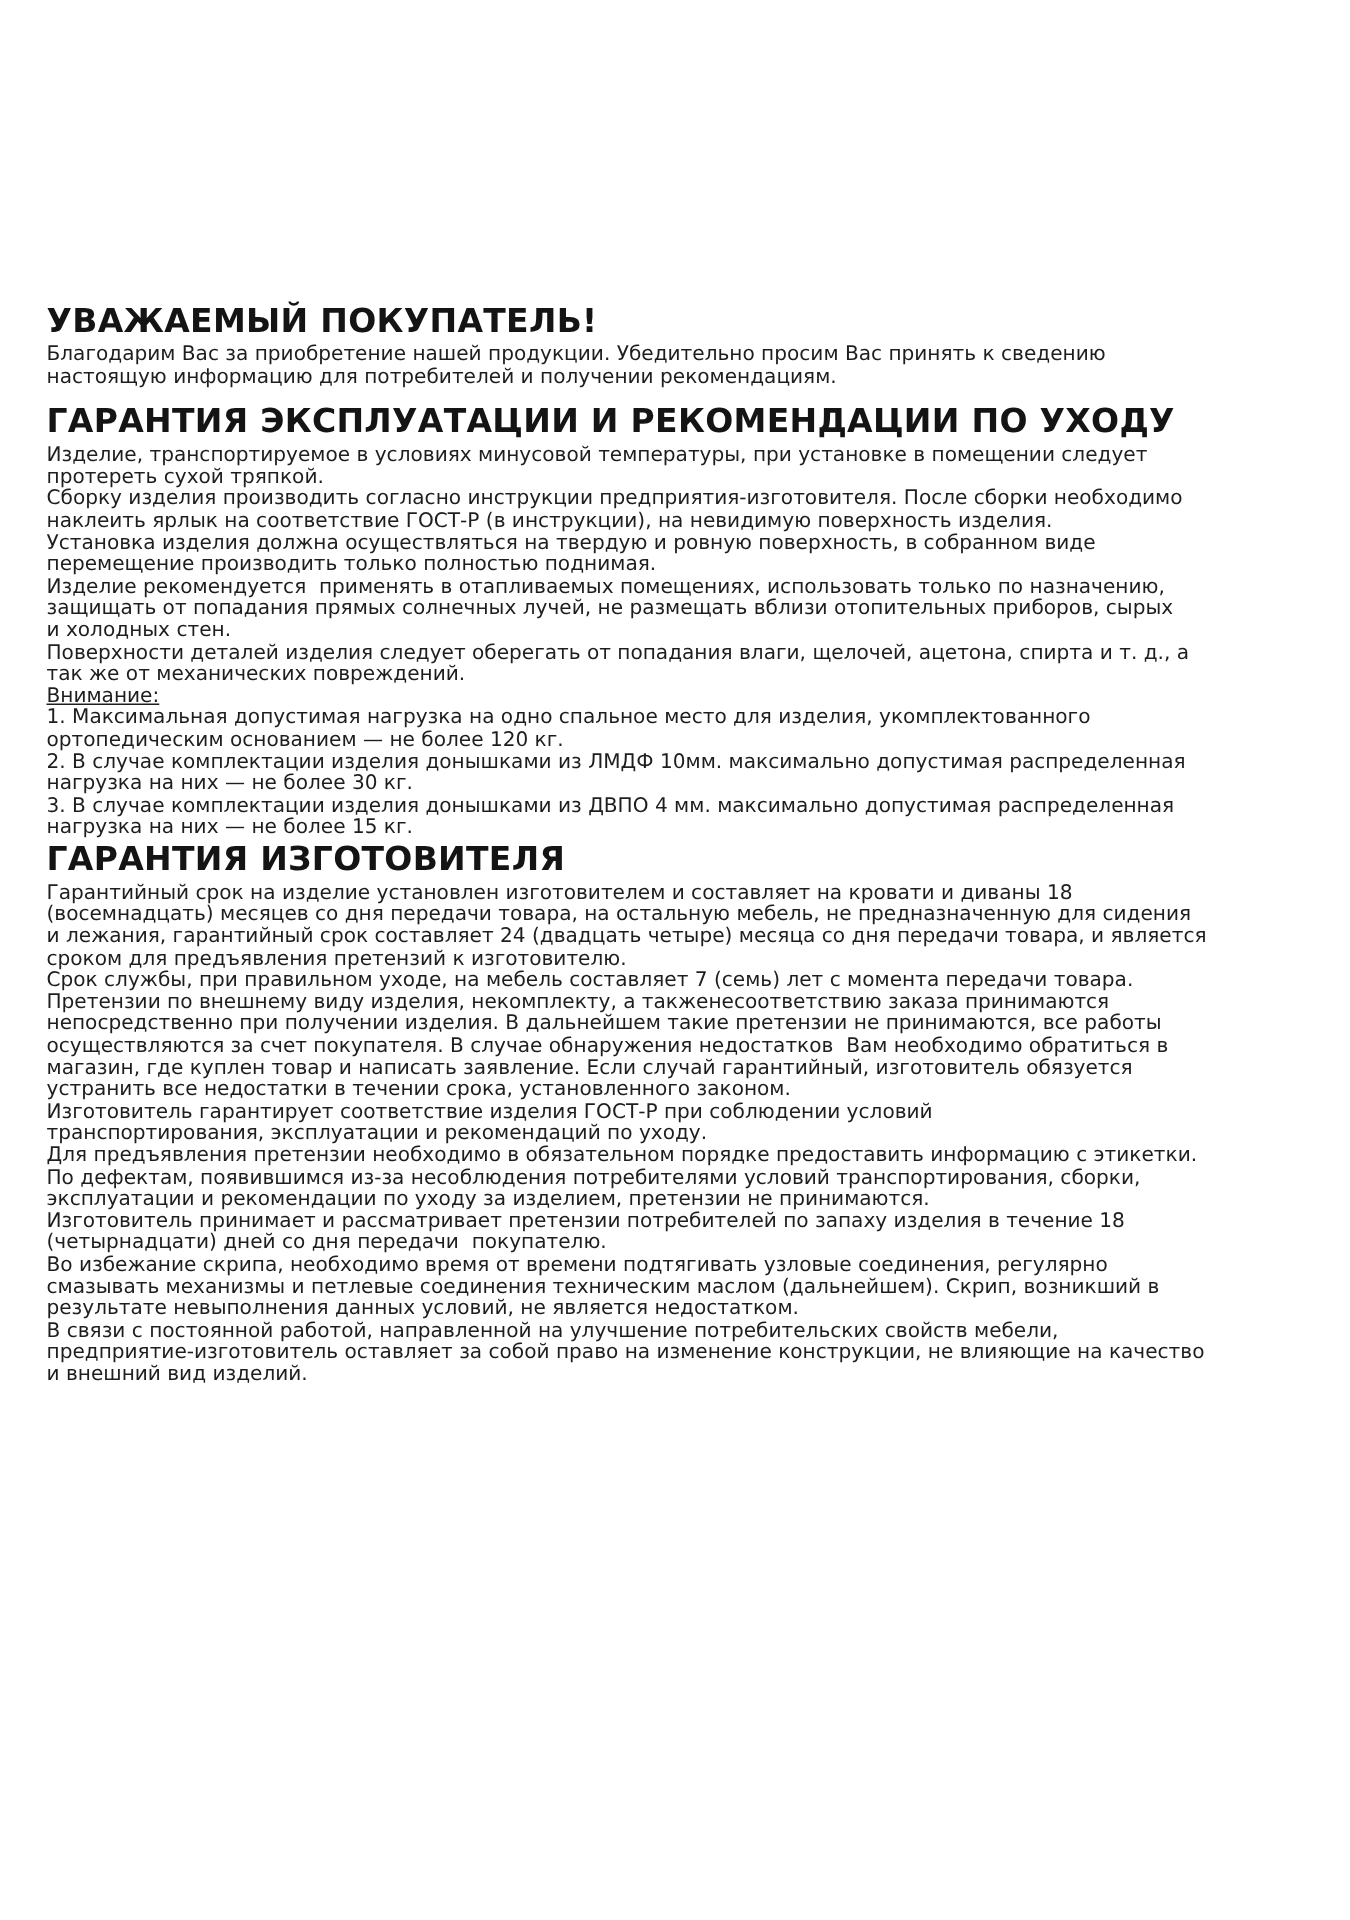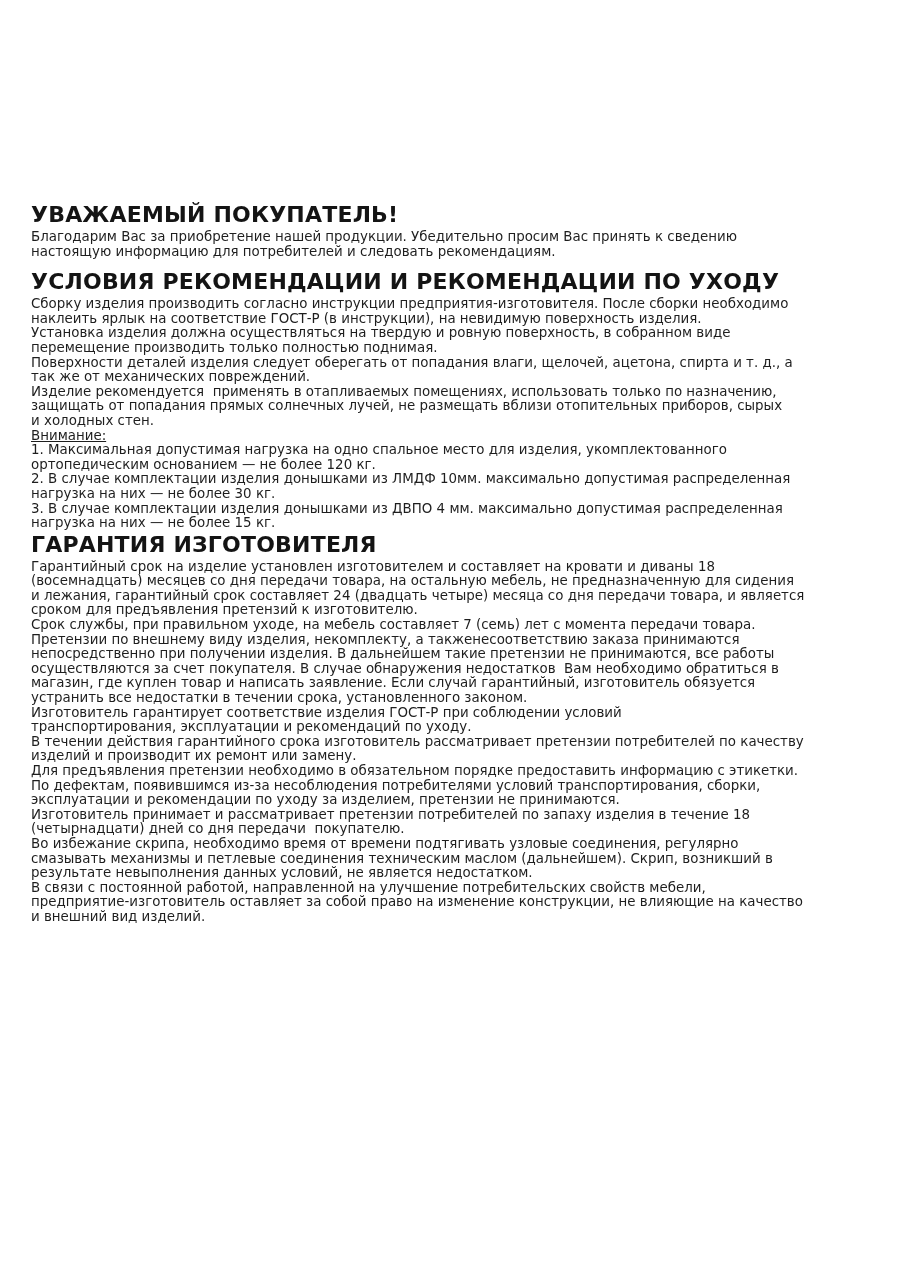--- a/index.html
+++ b/index.html
@@ -43,34 +43,36 @@
   }
 </style>
 </head>
 <body>
 
 <div class="page">
 
   <section class="sec-1">
     <h2 class="sec-heading">УВАЖАЕМЫЙ ПОКУПАТЕЛЬ!</h2>
     <p class="body-text">Благодарим Вас за приобретение нашей продукции. Убедительно просим Вас принять к сведению
-настоящую информацию для потребителей и следовать рекомендациям.</p>
+настоящую информацию для потребителей и получении рекомендациям.</p>
   </section>
 
   <section class="sec-2">
-    <h2 class="sec-heading">УСЛОВИЯ РЕКОМЕНДАЦИИ И РЕКОМЕНДАЦИИ ПО УХОДУ</h2>
+    <h2 class="sec-heading">ГАРАНТИЯ ЭКСПЛУАТАЦИИ И РЕКОМЕНДАЦИИ ПО УХОДУ</h2>
+    <p class="body-text">Изделие, транспортируемое в условиях минусовой температуры, при установке в помещении следует
+протереть сухой тряпкой.</p>
     <p class="body-text">Сборку изделия производить согласно инструкции предприятия-изготовителя. После сборки необходимо
 наклеить ярлык на соответствие ГОСТ-Р (в инструкции), на невидимую поверхность изделия.</p>
     <p class="body-text">Установка изделия должна осуществляться на твердую и ровную поверхность, в собранном виде
 перемещение производить только полностью поднимая.</p>
-    <p class="body-text">Поверхности деталей изделия следует оберегать от попадания влаги, щелочей, ацетона, спирта и т. д., а
-так же от механических повреждений.</p>
     <p class="body-text">Изделие рекомендуется  применять в отапливаемых помещениях, использовать только по назначению,
 защищать от попадания прямых солнечных лучей, не размещать вблизи отопительных приборов, сырых
 и холодных стен.</p>
+    <p class="body-text">Поверхности деталей изделия следует оберегать от попадания влаги, щелочей, ацетона, спирта и т. д., а
+так же от механических повреждений.</p>
     <p class="body-text attention">Внимание:</p>
     <p class="body-text">1. Максимальная допустимая нагрузка на одно спальное место для изделия, укомплектованного
 ортопедическим основанием — не более 120 кг.</p>
     <p class="body-text">2. В случае комплектации изделия донышками из ЛМДФ 10мм. максимально допустимая распределенная
 нагрузка на них — не более 30 кг.</p>
     <p class="body-text">3. В случае комплектации изделия донышками из ДВПО 4 мм. максимально допустимая распределенная
 нагрузка на них — не более 15 кг.</p>
   </section>
 
   <section class="sec-3">
@@ -80,22 +82,20 @@
 и лежания, гарантийный срок составляет 24 (двадцать четыре) месяца со дня передачи товара, и является
 сроком для предъявления претензий к изготовителю.</p>
     <p class="body-text">Срок службы, при правильном уходе, на мебель составляет 7 (семь) лет с момента передачи товара.</p>
     <p class="body-text">Претензии по внешнему виду изделия, некомплекту, а такженесоответствию заказа принимаются
 непосредственно при получении изделия. В дальнейшем такие претензии не принимаются, все работы
 осуществляются за счет покупателя. В случае обнаружения недостатков  Вам необходимо обратиться в
 магазин, где куплен товар и написать заявление. Если случай гарантийный, изготовитель обязуется
 устранить все недостатки в течении срока, установленного законом.</p>
     <p class="body-text">Изготовитель гарантирует соответствие изделия ГОСТ-Р при соблюдении условий
 транспортирования, эксплуатации и рекомендаций по уходу.</p>
-    <p class="body-text">В течении действия гарантийного срока изготовитель рассматривает претензии потребителей по качеству
-изделий и производит их ремонт или замену.</p>
     <p class="body-text">Для предъявления претензии необходимо в обязательном порядке предоставить информацию с этикетки.</p>
     <p class="body-text">По дефектам, появившимся из-за несоблюдения потребителями условий транспортирования, сборки,
 эксплуатации и рекомендации по уходу за изделием, претензии не принимаются.</p>
     <p class="body-text">Изготовитель принимает и рассматривает претензии потребителей по запаху изделия в течение 18
 (четырнадцати) дней со дня передачи  покупателю.</p>
   </section>
 
   <section class="sec-4">
     <p class="body-text">Во избежание скрипа, необходимо время от времени подтягивать узловые соединения, регулярно
 смазывать механизмы и петлевые соединения техническим маслом (дальнейшем). Скрип, возникший в

